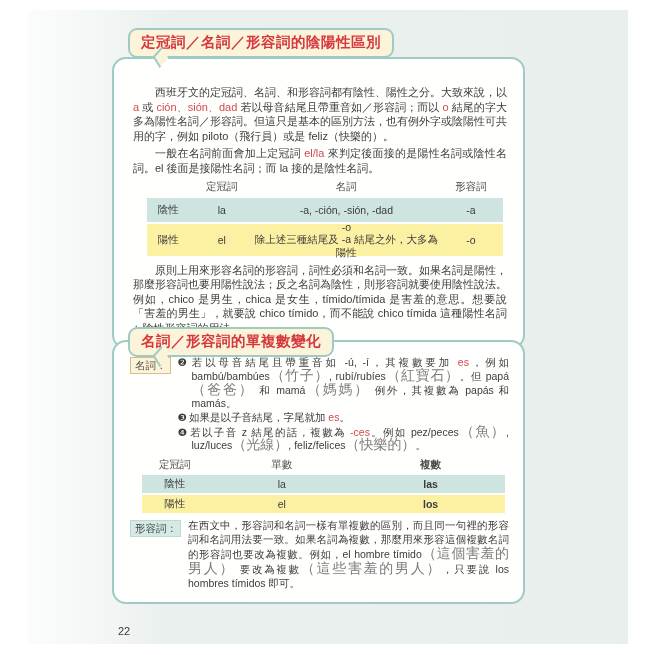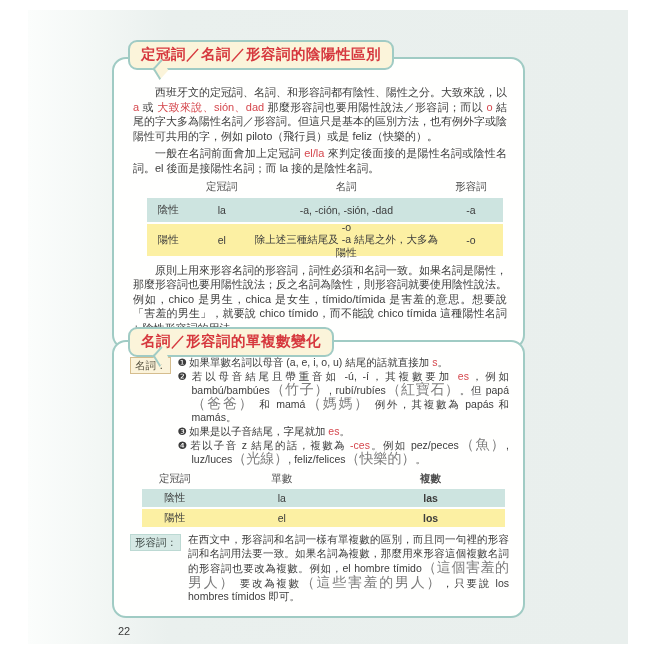--- a/index.html
+++ b/index.html
@@ -28,21 +28,21 @@
     padding:3px 11px 4px 11px;
     color:#d6383e;font-weight:bold;font-size:14.5px;letter-spacing:.5px;
     white-space:nowrap;
   }
   .bubble::after{
     content:"";position:absolute;left:24px;bottom:-8px;width:11px;height:11px;
     background:#fbf4da;
     border-left:2.5px solid #a0cbc4;border-bottom:2.5px solid #a0cbc4;
     transform:rotate(50deg) skew(8deg,8deg);
   }
-  .bubble1{top:40px;}
+  .bubble1{top:28px;}
   .bubble2{top:327px;}
   
   .para{
     margin:0 0 3px 0;font-size:11px;line-height:14.6px;text-align:justify;
     text-indent:2em;
   }
   .para.mt{margin-top:7px;}
   .red{color:#d5474d;}
   .g{color:#7d7d7d;font-size:14px;}
   
@@ -73,21 +73,21 @@
   .adj-text{flex:1;margin:0;font-size:10.5px;line-height:13.8px;text-align:justify;}
   
   .pageno{position:absolute;left:118px;top:625px;font-size:11px;color:#3a3a3a;}
 </style>
 </head>
 <body>
 
 <div class="page-bg"></div>
 
 <section class="panel panel1">
-  <p class="para"><span>西班牙文的定冠詞、名詞、和形容詞都有陰性、陽性之分。大致來說，以 </span><span class="red">a</span><span> 或 </span><span class="red">大致來說、sión、dad</span><span> 那麼形容詞也要用陽性說法／形容詞；而以 </span><span class="red">o</span><span> 結尾的字大多為陽性名詞／形容詞。但這只是基本的區別方法，也有例外字或陰陽性可共用的字，例如 piloto（飛行員）或是 feliz（快樂的）。</span></p>
+  <p class="para"><span>西班牙文的定冠詞、名詞、和形容詞都有陰性、陽性之分。大致來說，以 </span><span class="red">a</span><span> 或 </span><span class="red">ción、sión、dad</span><span> 若以母音結尾且帶重音如／形容詞；而以 </span><span class="red">o</span><span> 結尾的字大多為陽性名詞／形容詞。但這只是基本的區別方法，也有例外字或陰陽性可共用的字，例如 piloto（飛行員）或是 feliz（快樂的）。</span></p>
   <p class="para"><span>一般在名詞前面會加上定冠詞 </span><span class="red">el/la</span><span> 來判定後面接的是陽性名詞或陰性名詞。el 後面是接陽性名詞；而 la 接的是陰性名詞。</span></p>
 
   <div class="gtable t1">
     <div class="trow thead">
       <div class="c0"></div>
       <div class="c1">定冠詞</div>
       <div class="c2">名詞</div>
       <div class="c3">形容詞</div>
     </div>
     <div class="trow rowband teal r1">
@@ -110,21 +110,20 @@
   <p class="para mt"><span>原則上用來形容名詞的形容詞，詞性必須和名詞一致。如果名詞是陽性，那麼形容詞也要用陽性說法；反之名詞為陰性，則形容詞就要使用陰性說法。例如，chico 是男生，chica 是女生，tímido/tímida 是害羞的意思。想要說「害羞的男生」，就要說 chico tímido，而不能說 chico tímida 這種陽性名詞 + 陰性形容詞的用法。</span></p>
 </section>
 <div class="bubble bubble1">
   <span>定冠詞／名詞／形容詞的陰陽性區別</span>
 </div>
 
 <section class="panel panel2">
   <div class="labeled-row">
     <span class="side-label creambg">名詞：</span>
     <ul class="rules">
-      <li><span class="bullet">❶</span><span><span>如果單數名詞以母音 (a, e, i, o, u) 結尾的話就直接加 </span><span class="red">s</span><span>。</span></span></li>
       <li><span class="bullet">❷</span><span><span>若以母音結尾且帶重音如 -ú, -í，其複數要加 </span><span class="red">es</span><span>，例如 bambú/bambúes</span><span class="g">（竹子）</span><span>, rubí/rubíes</span><span class="g">（紅寶石）</span><span>。但 papá</span><span class="g">（爸爸）</span><span> 和 mamá</span><span class="g">（媽媽）</span><span> 例外，其複數為 papás 和 mamás。</span></span></li>
       <li><span class="bullet">❸</span><span><span>如果是以子音結尾，字尾就加 </span><span class="red">es</span><span>。</span></span></li>
       <li><span class="bullet">❹</span><span><span>若以子音 z 結尾的話，複數為 </span><span class="red">-ces</span><span>。例如 pez/peces</span><span class="g">（魚）</span><span>, luz/luces</span><span class="g">（光線）</span><span>, feliz/felices</span><span class="g">（快樂的）</span><span>。</span></span></li>
     </ul>
   </div>
 
   <div class="gtable t2">
     <div class="trow thead">
       <div class="c0">定冠詞</div>
       <div class="c1">單數</div>

